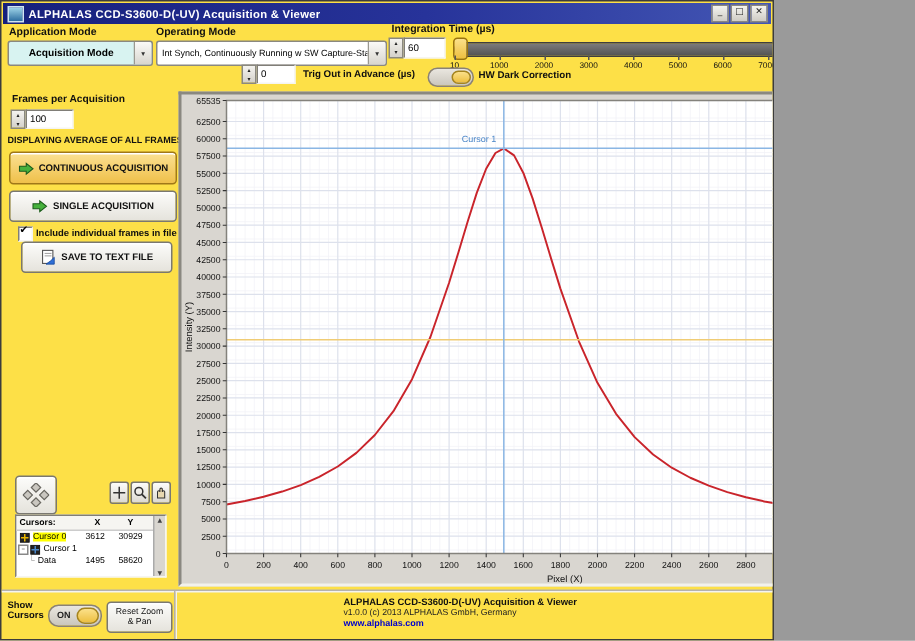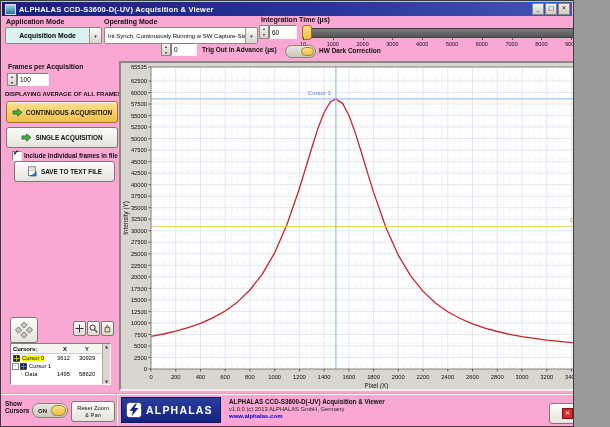--- a/index.html
+++ b/index.html
@@ -1,16 +1,16 @@
 <!DOCTYPE html>
 <html><head>
 <meta charset="utf-8">
 <style>
   html,body{margin:0;padding:0;background:#9a9a9a;}
-  .window{position:relative;width:574px;height:427px;background:#f9a8d4;
+  .window{position:relative;width:516px;height:427px;background:#fde047;
     font-family:"Liberation Sans",sans-serif;border:1px solid #3c3c3c;box-sizing:border-box;
     overflow:hidden;}
   
   .titlebar{position:absolute;left:1px;top:1px;right:1px;height:14px;
     background:linear-gradient(90deg,#16207c 0%,#27339a 55%,#4356b4 100%);
     display:flex;align-items:center;padding:0 2px;}
   .titleicon{width:9px;height:9px;background:linear-gradient(#9fd4e8,#2d6ea0);border:1px solid #cfe4f0;margin:0 3px 0 1px;}
   .titletext{color:#fff;font-size:7.5px;font-weight:bold;letter-spacing:.2px;flex:1;white-space:nowrap;}
   .winbtn{width:10px;height:10px;margin-left:1px;background:linear-gradient(#f4f3ef,#cfccc4);
     border:1px solid #8a8880;font-size:6px;line-height:8px;text-align:center;color:#222;
@@ -488,27 +488,20 @@
     <span class="onlbl">ON</span>
     <div class="knob"></div>
   </div>
   <div class="btn" style="left:70px;top:400px;width:42px;height:19px;font-size:5.8px;font-weight:normal;text-align:center;line-height:6.5px;">
     <span style="display:block;width:34px;white-space:normal;">Reset Zoom &amp; Pan</span>
   </div>
 
   <div class="groove" style="left:0;top:392px;width:610px;height:1px;"></div>
   <div class="vgroove" style="left:115px;top:393px;width:1px;height:33px;"></div>
 
-  <div class="logo">
-    <svg width="16" height="16" viewBox="0 0 16 16">
-      <rect x="0.5" y="0.5" width="15" height="15" rx="3" fill="#fff" stroke="#0b1560" stroke-width="0.6"></rect>
-      <path d="M9.5 1.5 L3.5 9 H7 L5.5 14.5 L12.5 6 H8.5 L11 1.5 z" fill="#15227f"></path>
-    </svg>
-    <span class="logotext">ALPHALAS</span>
-  </div>
   <div class="lbl" style="left:228px;top:397px;font-size:6.3px;">ALPHALAS CCD-S3600-D(-UV) Acquisition &amp; Viewer</div>
   <div class="lbl" style="left:228px;top:405px;font-size:5.8px;font-weight:normal;color:#222;">v1.0.0  (c) 2013 ALPHALAS GmbH, Germany</div>
   <a class="link lbl" style="left:228px;top:412px;font-size:6px;">www.alphalas.com</a>
 
   <div class="btn" style="left:548px;top:402px;width:52px;height:19px;font-size:7px;">
     <span style="width:9px;height:9px;background:#d62b2b;border:1px solid #7e1010;color:#fff;font-size:6px;line-height:8px;text-align:center;margin-right:4px;font-family:'DejaVu Sans',sans-serif;">✕</span>
     <span>Exit</span>
   </div>
 
 </div>

